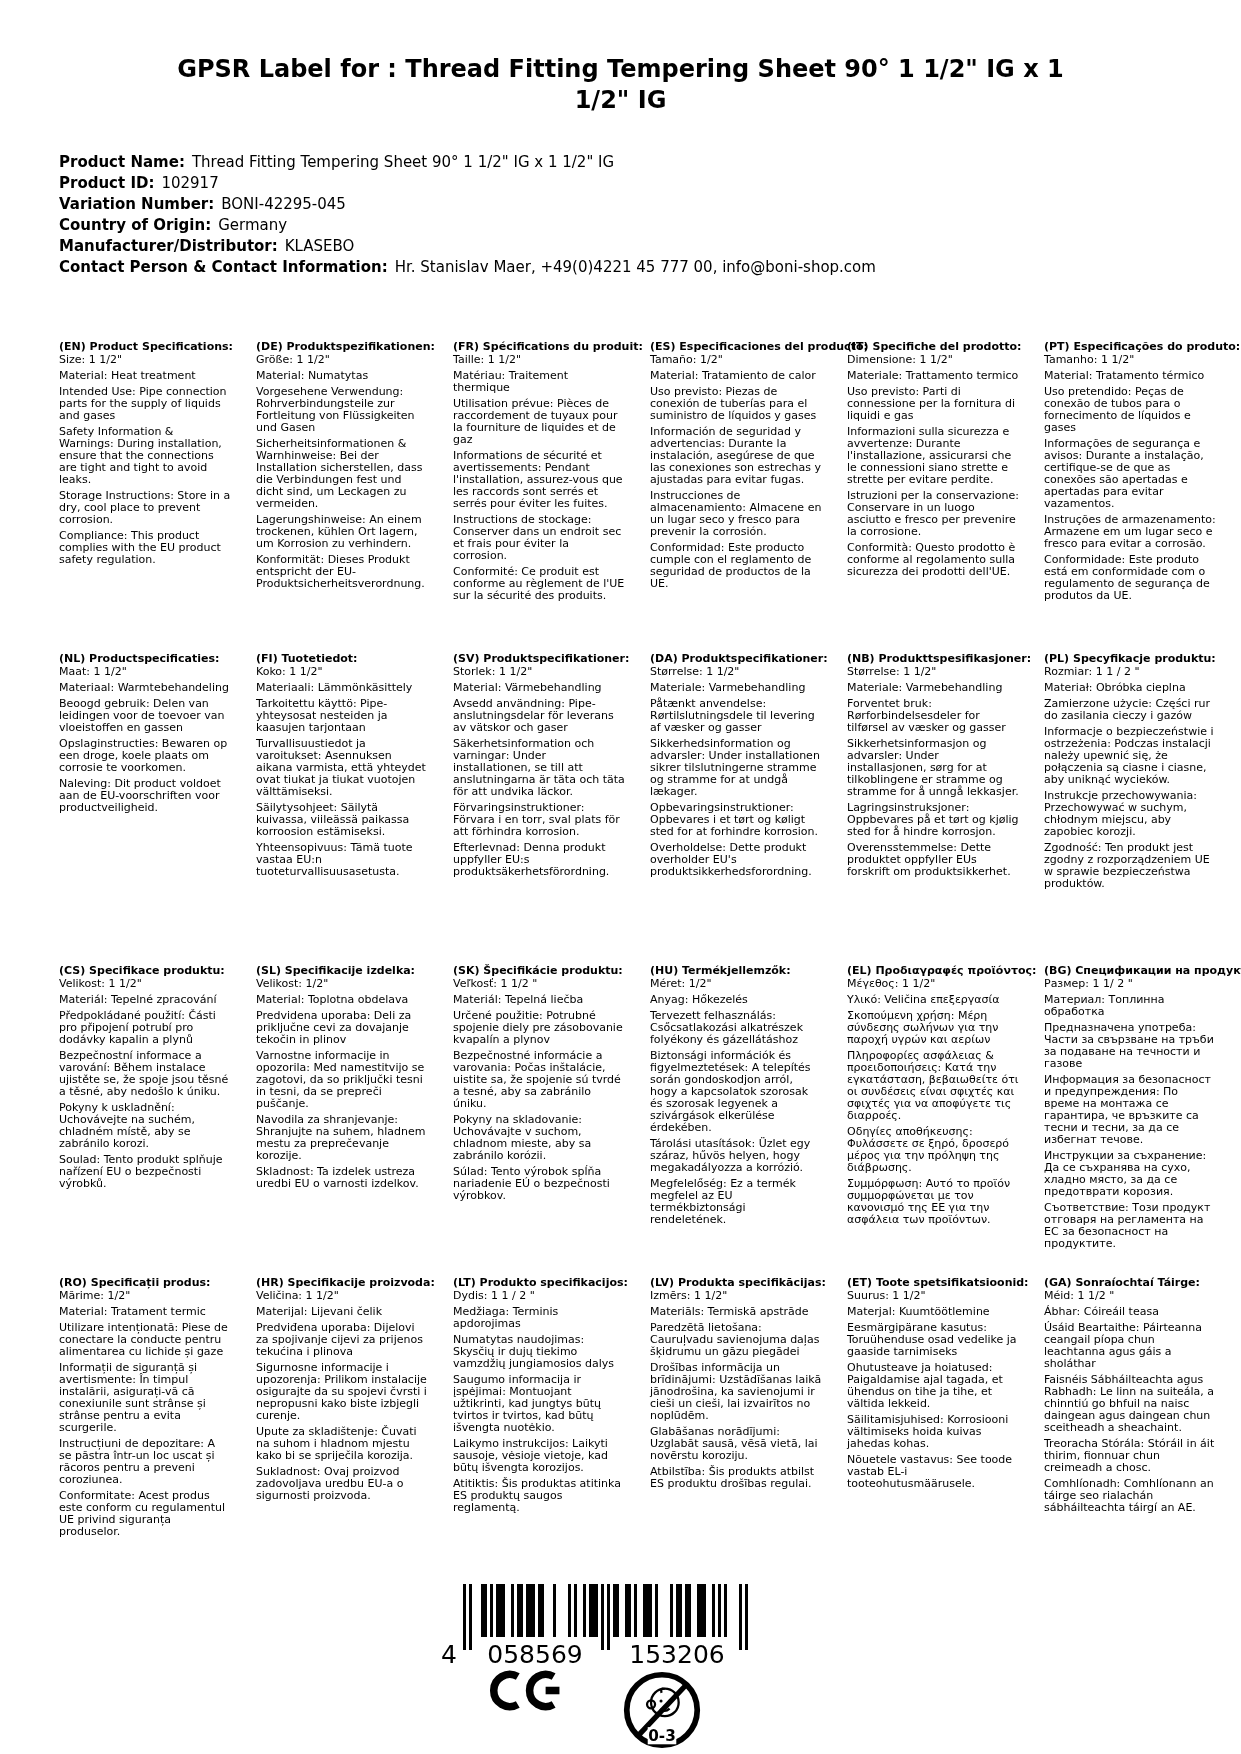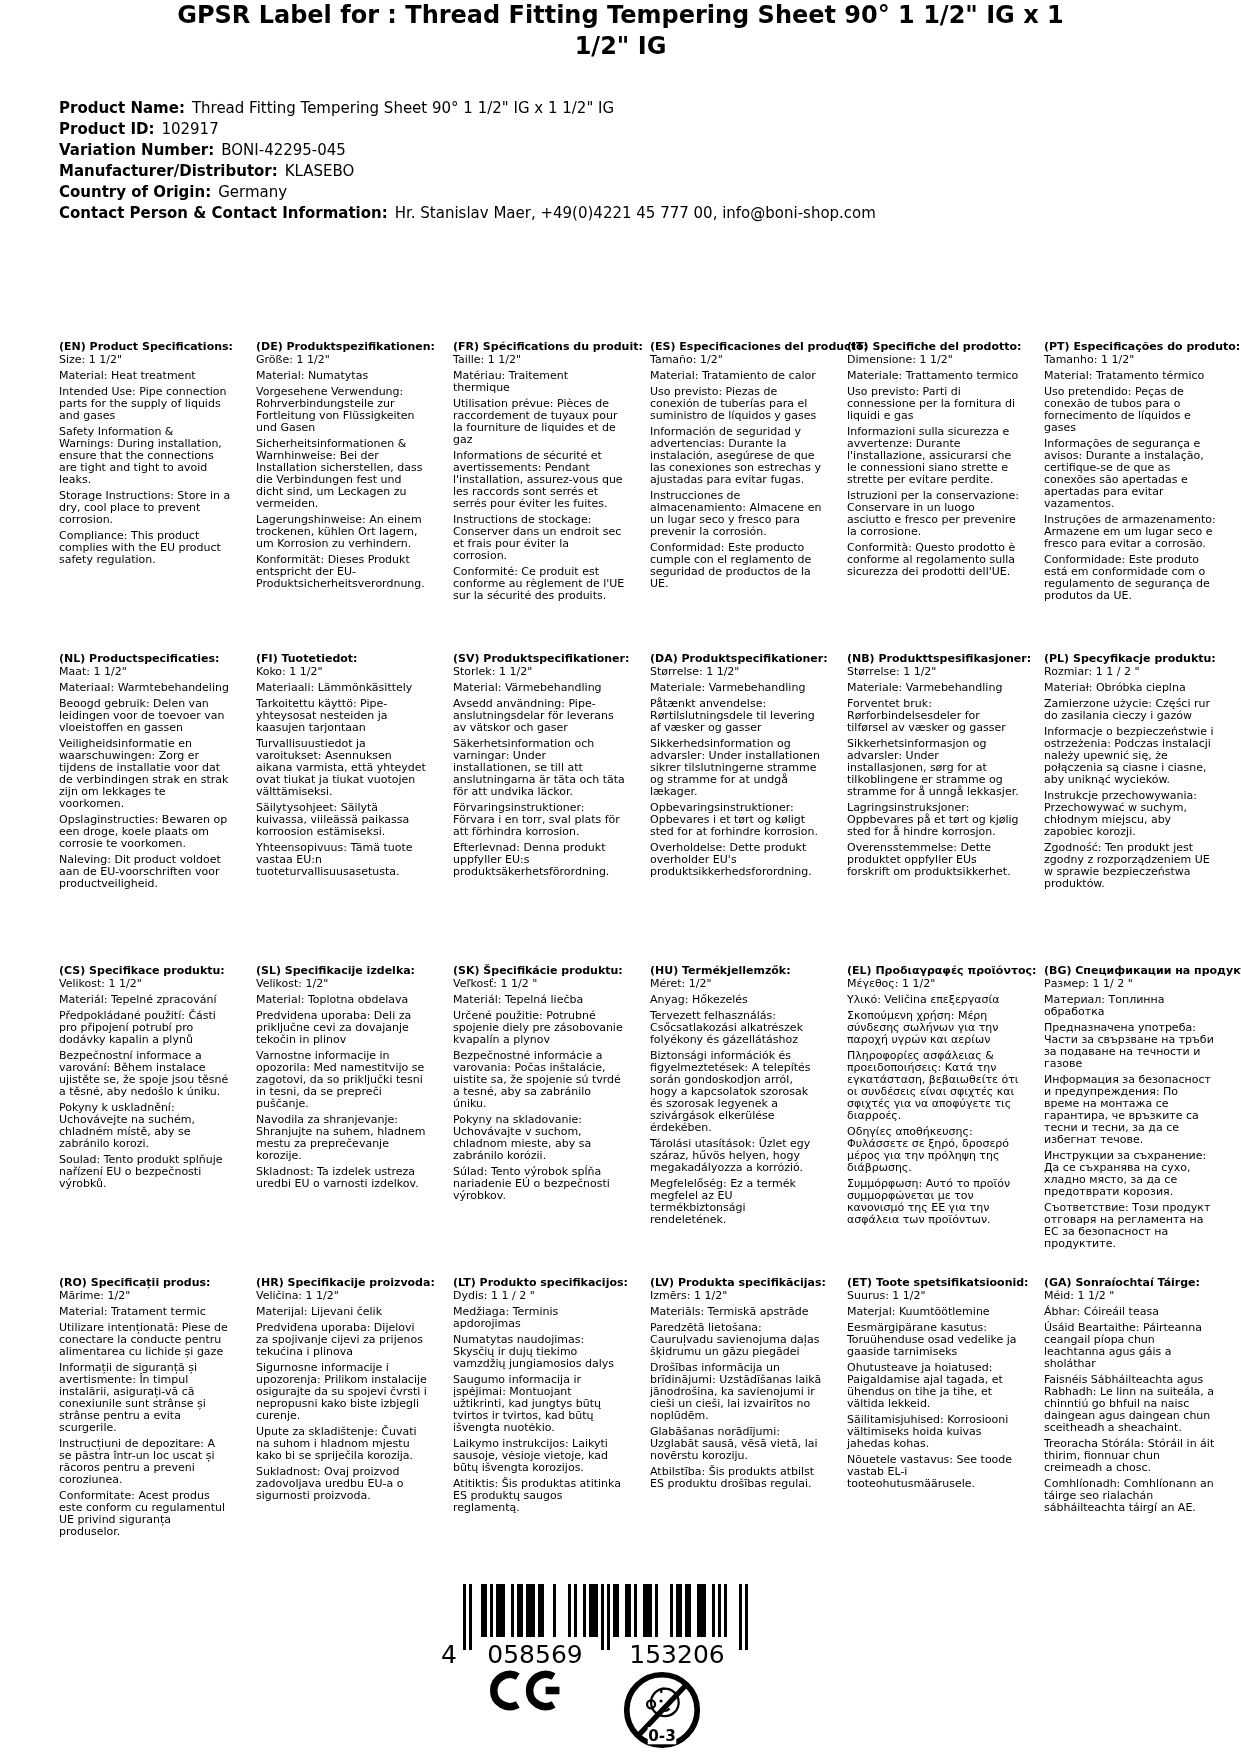--- a/index.html
+++ b/index.html
@@ -2,21 +2,21 @@
 <html><head>
 <meta charset="utf-8">
 <style>
   * { margin:0; padding:0; box-sizing:border-box; }
   html,body { background:#fff; }
   body {
     width:1241px; height:1754px; position:relative; overflow:hidden;
     font-family:"DejaVu Sans","Liberation Sans",sans-serif; color:#000;
   }
   .title {
-    width:910px; margin:0 auto; text-align:center;
+    padding-top:54px; width:910px; margin:0 auto; text-align:center;
     font-size:24px; font-weight:700; line-height:31px;
   }
   .info { margin:36px 0 12px 59px; font-size:15px; line-height:21px; }
   .info-row { white-space:nowrap; }
   .info-label { font-weight:700; margin-right:7px; }
   .grid {
     position:absolute; left:59px; top:340px;
     display:grid; grid-template-columns:repeat(6,172px);
     column-gap:25px; grid-auto-rows:312px;
   }
@@ -48,25 +48,25 @@
 
       <div class="info-row">
         <span class="info-label">Product ID:</span><span class="info-value">102917</span>
       </div>
 
       <div class="info-row">
         <span class="info-label">Variation Number:</span><span class="info-value">BONI-42295-045</span>
       </div>
 
       <div class="info-row">
+        <span class="info-label">Country of Origin:</span><span class="info-value">Germany</span>
+      </div>
+
+      <div class="info-row">
         <span class="info-label">Manufacturer/Distributor:</span><span class="info-value">KLASEBO</span>
-      </div>
-
-      <div class="info-row">
-        <span class="info-label">Country of Origin:</span><span class="info-value">Germany</span>
       </div>
 
       <div class="info-row">
         <span class="info-label">Contact Person &amp; Contact Information:</span><span class="info-value">Hr. Stanislav Maer, +49(0)4221 45 777 00, info@boni-shop.com</span>
       </div>
     </div>
 
   <div class="grid">
 
       <div class="spec-cell">
@@ -140,21 +140,20 @@
           <div class="spec-para">Conformidade: Este produto está em conformidade com o regulamento de segurança de produtos da UE.</div>
         </div>
       </div>
 
       <div class="spec-cell">
         <div class="spec-heading">(NL) Productspecificaties:</div>
         <div class="spec-body">
           <div class="spec-para first">Maat: 1 1/2"</div>
           <div class="spec-para">Materiaal: Warmtebehandeling</div>
           <div class="spec-para">Beoogd gebruik: Delen van leidingen voor de toevoer van vloeistoffen en gassen</div>
-          <div class="spec-para">Veiligheidsinformatie en waarschuwingen: Zorg er tijdens de installatie voor dat de verbindingen strak en strak zijn om lekkages te voorkomen.</div>
           <div class="spec-para">Opslaginstructies: Bewaren op een droge, koele plaats om corrosie te voorkomen.</div>
           <div class="spec-para">Naleving: Dit product voldoet aan de EU-voorschriften voor productveiligheid.</div>
         </div>
       </div>
 
       <div class="spec-cell">
         <div class="spec-heading">(FI) Tuotetiedot:</div>
         <div class="spec-body">
           <div class="spec-para first">Koko: 1 1/2"</div>
           <div class="spec-para">Materiaali: Lämmönkäsittely</div>

